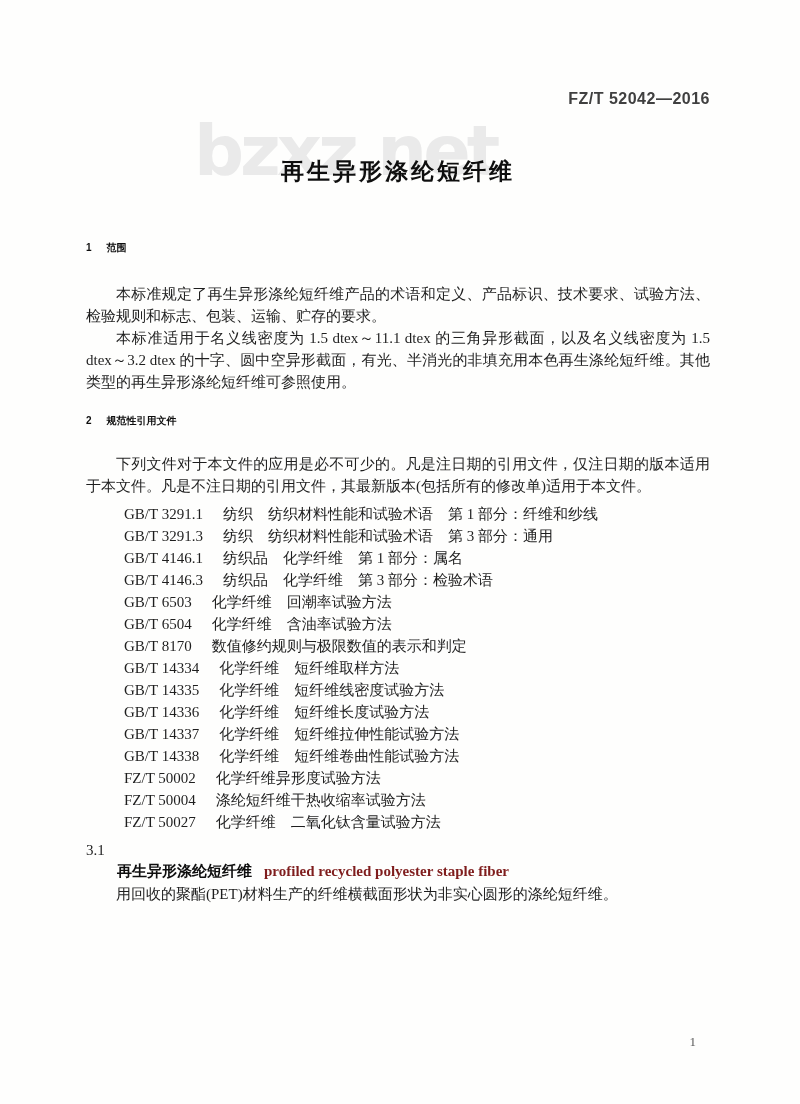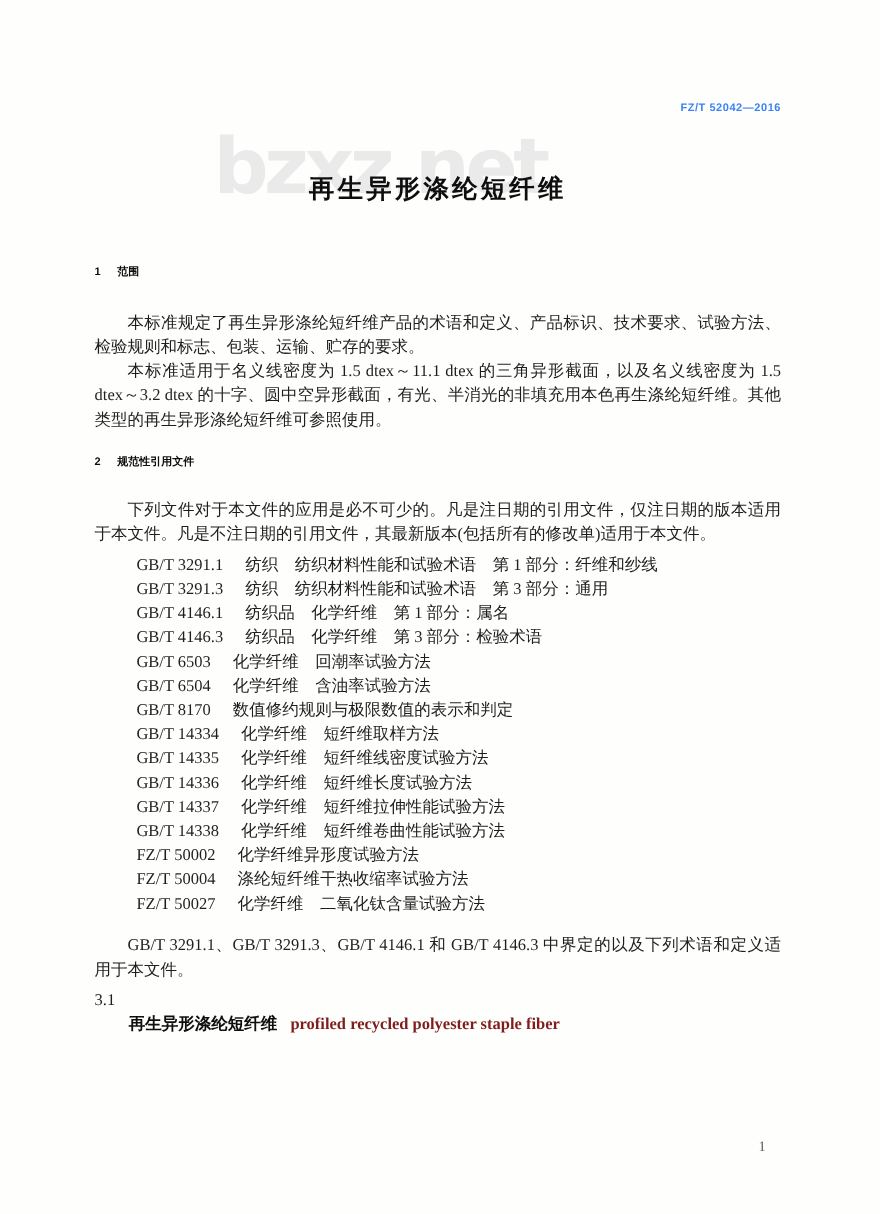--- a/index.html
+++ b/index.html
@@ -17,24 +17,24 @@
     overflow: hidden;
   }
   .content {
     position: relative;
     padding: 90px 90px 0 86px;
   }
   .header-code {
     text-align: right;
     font-family: "Liberation Sans", "DejaVu Sans", sans-serif;
     font-weight: 700;
-    font-size: 10px;
+    font-size: 16px;
     line-height: 18px;
     letter-spacing: 0.5px;
-    color: #3b82f6;
+    color: #404040;
   }
   .watermark {
     position: absolute;
     left: 194px; top: 116px;
     z-index: 0;
     font-family: "DejaVu Sans", sans-serif;
     font-weight: 800;
     font-size: 70px;
     line-height: 1;
     letter-spacing: -4px;
@@ -160,24 +160,24 @@
         <li class="ref-item"><span class="ref-code">GB/T 14336</span><span class="ref-title">化学纤维　短纤维长度试验方法</span></li>
         <li class="ref-item"><span class="ref-code">GB/T 14337</span><span class="ref-title">化学纤维　短纤维拉伸性能试验方法</span></li>
         <li class="ref-item"><span class="ref-code">GB/T 14338</span><span class="ref-title">化学纤维　短纤维卷曲性能试验方法</span></li>
         <li class="ref-item"><span class="ref-code">FZ/T 50002</span><span class="ref-title">化学纤维异形度试验方法</span></li>
         <li class="ref-item"><span class="ref-code">FZ/T 50004</span><span class="ref-title">涤纶短纤维干热收缩率试验方法</span></li>
         <li class="ref-item"><span class="ref-code">FZ/T 50027</span><span class="ref-title">化学纤维　二氧化钛含量试验方法</span></li>
       </ul>
     </section>
 
     <section>
-      <p class="body-para" id="terms-intro">GB/T 3291.1、GB/T 3291.3、GB/T 4146.1 和 GB/T 4146.3 中界定的以及下列术语和定义适用于本文件。</p>
       <div class="term-number">3.1</div>
       <div class="term-line">
         <span class="term-cn">再生异形涤纶短纤维</span><span class="term-en">profiled recycled polyester staple fiber</span>
       </div>
+      <p class="term-definition">用回收的聚酯(PET)材料生产的纤维横截面形状为非实心圆形的涤纶短纤维。</p>
     </section>
 
   </div>
 
   <div class="page-number">1</div>
 
 </div>
 
 </body></html>

